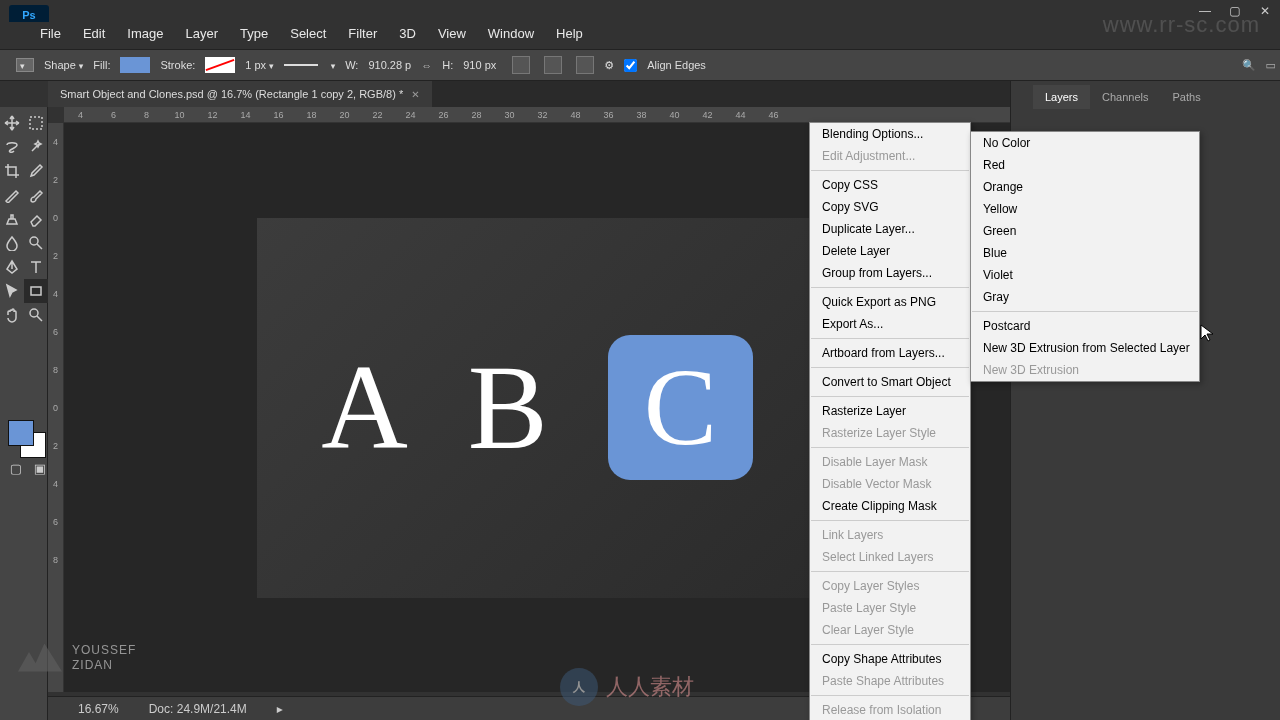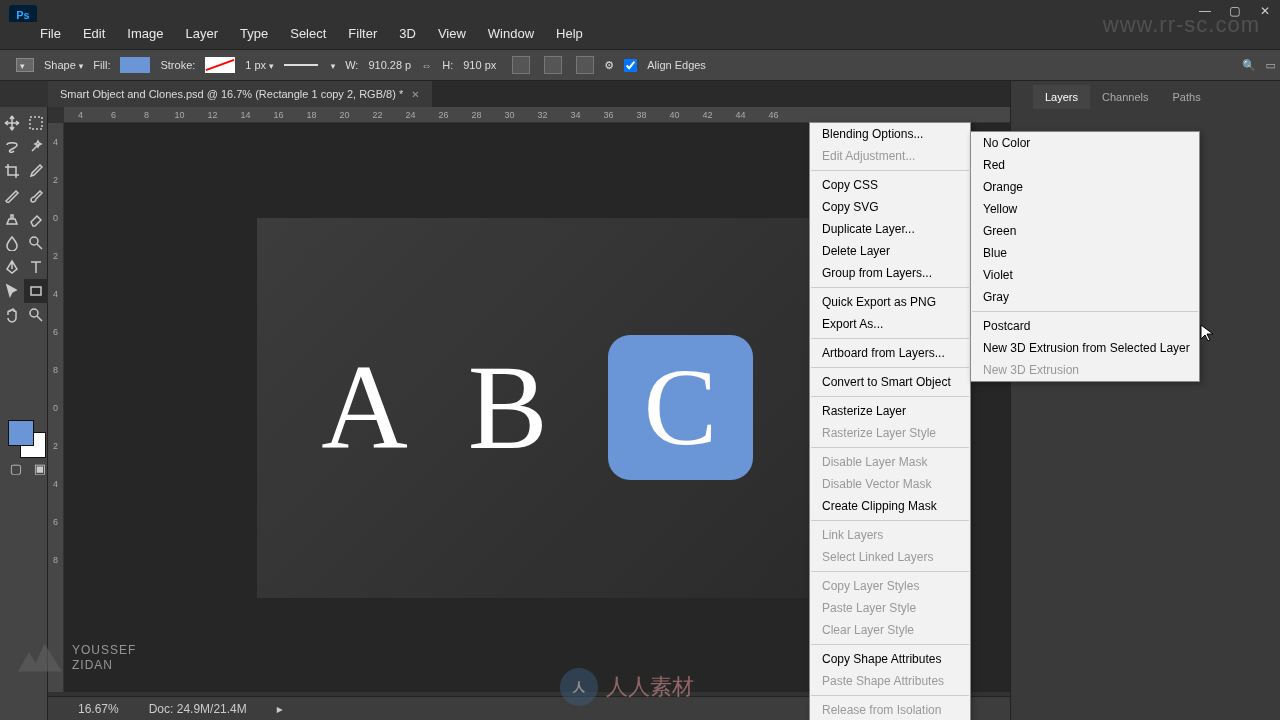--- a/index.html
+++ b/index.html
@@ -1,18 +1,18 @@
 <!DOCTYPE html>
 <html><head>
 <meta charset="utf-8">
 <style>
 *{margin:0;padding:0;box-sizing:border-box;font-family:"Segoe UI",Tahoma,sans-serif;user-select:none}
 body{width:1280px;height:720px;background:#323232;overflow:hidden;position:relative;font-size:12px;color:#cfcfcf}
 .titlebar{height:29px;background:#323232;display:flex;align-items:center;padding-left:9px}
-.ps-logo{width:28px;height:20px;background:#001e36;color:#31a8ff;display:flex;align-items:center;justify-content:center;font-weight:bold;font-size:11px;border-radius:3px;margin-right:7px}
+.ps-logo{width:40px;height:20px;background:#001e36;color:#31a8ff;display:flex;align-items:center;justify-content:center;font-weight:bold;font-size:11px;border-radius:3px;margin-right:7px}
 .menubar{height:22px;background:#323232;display:flex;align-items:center;padding-left:40px;gap:22px;position:absolute;top:22px;left:0;right:0}
 .menubar span{font-size:13px;color:#e8e8e8;cursor:pointer}
 .win-controls{position:absolute;right:0;top:0;display:flex}
 .win-btn{width:30px;height:22px;display:flex;align-items:center;justify-content:center;color:#ccc;font-size:12px}
 .optbar{position:absolute;top:49px;left:0;right:0;height:32px;background:#454545;border-top:1px solid #222;border-bottom:1px solid #222;display:flex;align-items:center;padding-left:16px;gap:10px;font-size:11px;color:#ddd}
 .opt-shape{width:18px;height:14px;background:#666;border:1px solid #888}
 .opt-drop::after{content:"▾";margin-left:3px;font-size:9px}
 .swatch{width:30px;height:16px;display:inline-block;vertical-align:middle}
 .swatch.blue{background:#6a95d6}
 .swatch.none{background:#fff;position:relative}
@@ -242,21 +242,21 @@
     <div class="rtick">14</div>
     <div class="rtick">16</div>
     <div class="rtick">18</div>
     <div class="rtick">20</div>
     <div class="rtick">22</div>
     <div class="rtick">24</div>
     <div class="rtick">26</div>
     <div class="rtick">28</div>
     <div class="rtick">30</div>
     <div class="rtick">32</div>
-    <div class="rtick">34</div>
+    <div class="rtick">48</div>
     <div class="rtick">36</div>
     <div class="rtick">38</div>
     <div class="rtick">40</div>
     <div class="rtick">42</div>
     <div class="rtick">44</div>
     <div class="rtick">46</div>
 </div>
 <div class="ruler-left">
   <div>4</div>
     <div>2</div>

